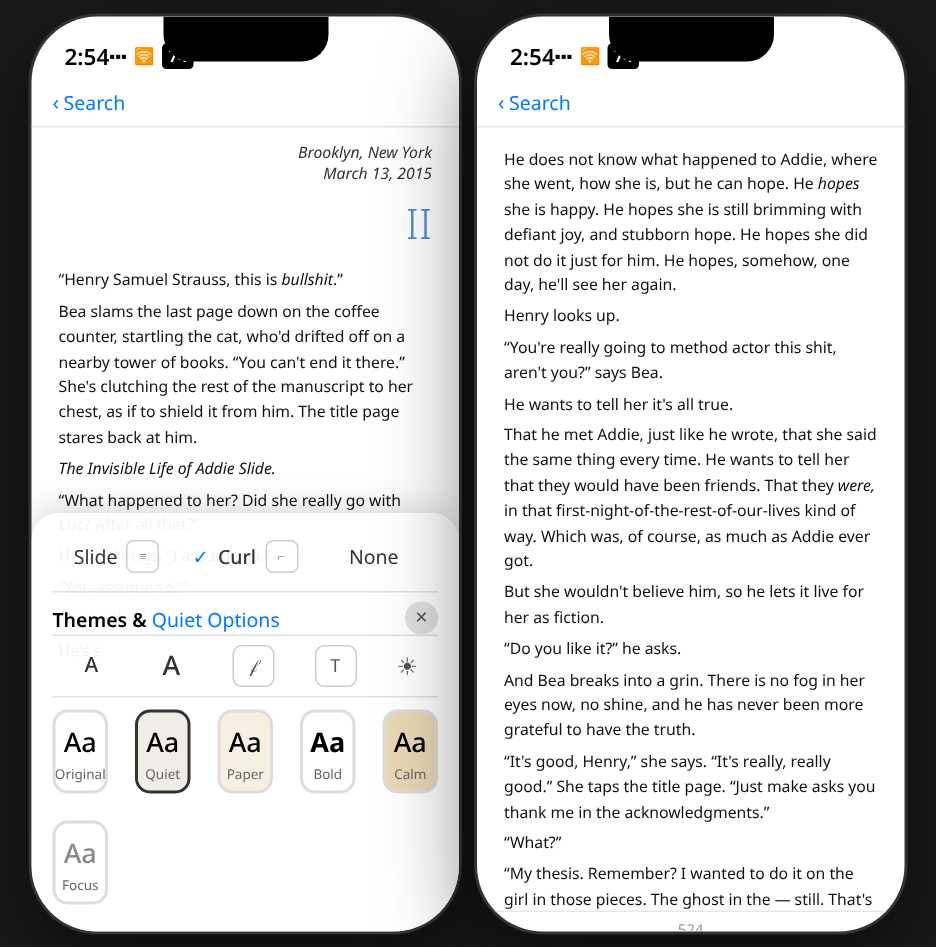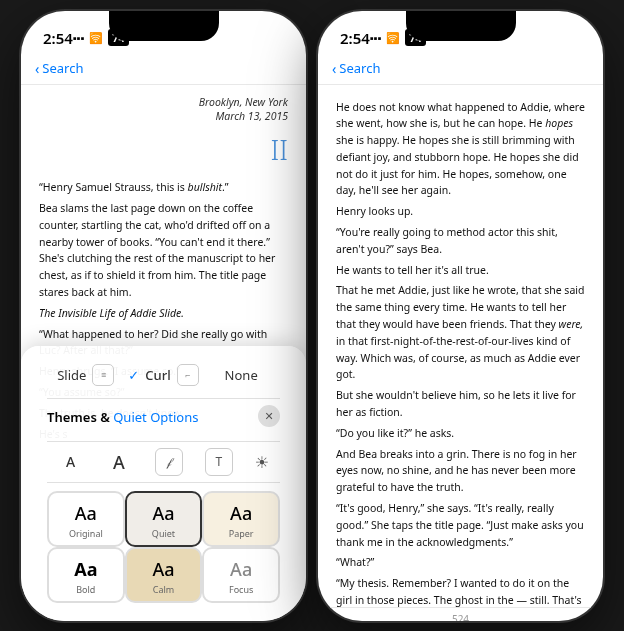--- a/index.html
+++ b/index.html
@@ -133,21 +133,21 @@
     .book-paragraph em { font-style: italic; }
 
     
     .overlay-panel {
       position: absolute;
       bottom: 0;
       left: 0;
       right: 0;
       background: rgba(255,255,255,0.95);
       border-radius: 18px 18px 0 0;
-      padding: 10px 26px 18px;
+      padding: 10px 14px 18px;
       box-shadow: 0 -4px 20px rgba(0,0,0,0.15);
     }
 
     .scroll-options {
       display: flex;
       align-items: center;
       padding: 4px 0 8px;
       border-bottom: 1px solid #e0e0e0;
       margin-bottom: 6px;
     }
@@ -173,21 +173,21 @@
       align-items: center;
       justify-content: center;
       font-size: 9px;
       color: #666;
     }
 
     .themes-header {
       display: flex;
       align-items: center;
       justify-content: space-between;
-      margin-bottom: 14px;
+      margin-bottom: 0;
     }
     .themes-title {
       font-size: 13px;
       font-weight: 600;
       color: #000;
     }
     .close-btn {
       width: 22px;
       height: 22px;
       background: #e0e0e0;
@@ -232,22 +232,22 @@
     }
     .brightness-icon {
       font-size: 16px;
       color: #555;
       cursor: pointer;
     }
 
     
     .themes-grid {
       display: grid;
-      grid-template-columns: repeat(3, 1fr);
-      gap: 0;
+      grid-template-columns: repeat(5, 1fr);
+      gap: 18px;
     }
     .theme-card {
       border-radius: 10px;
       overflow: hidden;
       border: 2px solid transparent;
       cursor: pointer;
       text-align: center;
     }
     .theme-card.selected {
       border-color: #333;

